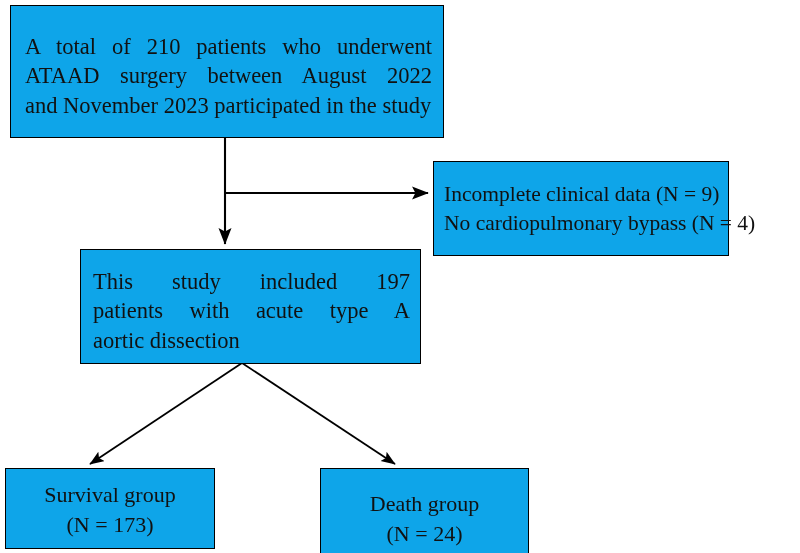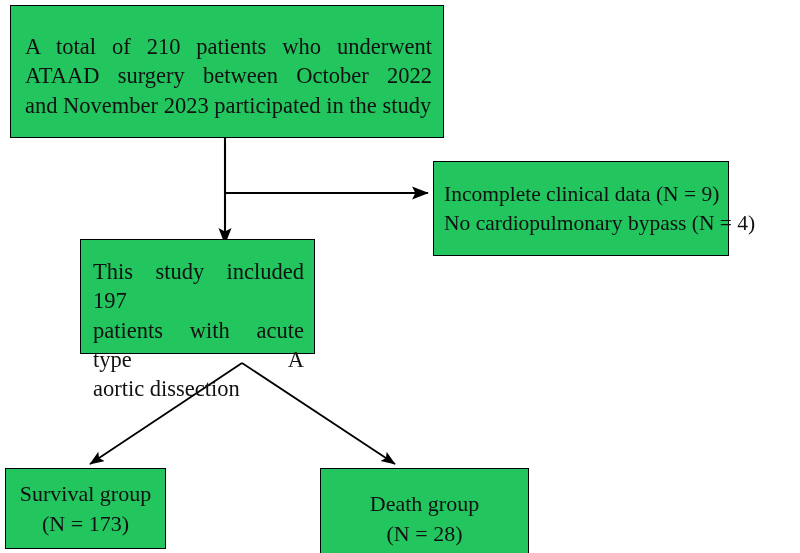--- a/index.html
+++ b/index.html
@@ -21,21 +21,21 @@
     left: 0;
     top: 0;
     width: 800px;
     height: 553px;
     pointer-events: none;
   }
   .node {
     position: absolute;
     box-sizing: border-box;
     border: 1.6px solid #000000;
-    background: #22c55e;
+    background: #0ea5e9;
     display: flex;
     flex-direction: column;
     justify-content: center;
   }
   .node .lines {
     width: 100%;
   }
   .line {
     display: block;
     font-size: 22.5px;
@@ -73,40 +73,41 @@
   #node-exclusions .line {
     text-align: left;
     white-space: nowrap;
     font-size: 21.5px;
     line-height: 1.33;
   }
 
   
   #node-included {
     left: 80px;
-    top: 239px;
-    width: 235px;
+    top: 249px;
+    width: 341px;
     height: 115px;
     padding: 8px 10px 8px 12px;
     justify-content: flex-start;
   }
   #node-included .lines { padding-top: 9px; }
   #node-included .line {
     text-align: justify;
     text-align-last: left;
   }
   #node-included .line.just { text-align-last: justify; }
 
   
   #node-survival {
     left: 5px;
     top: 468px;
-    width: 161px;
+    width: 210px;
     height: 81px;
     padding: 8px 6px;
+    justify-content: flex-end;
   }
   #node-death {
     left: 320px;
     top: 468px;
     width: 209px;
     height: 101px;
     padding: 4px 6px;
   }
   #node-survival .line, #node-death .line {
     text-align: center;
@@ -130,21 +131,21 @@
 
     <line x1="225" y1="193" x2="428" y2="193" stroke="#000000" stroke-width="2.1" marker-end="url(#arrowhead)"></line>
 
     <line x1="242" y1="363" x2="90" y2="464" stroke="#000000" stroke-width="1.8" marker-end="url(#arrowhead)"></line>
     <line x1="242" y1="363" x2="395" y2="464" stroke="#000000" stroke-width="1.8" marker-end="url(#arrowhead)"></line>
   </svg>
 
   <div class="node" id="node-enrollment">
     <div class="lines">
       <span class="line just">A total of 210 patients who underwent</span>
-      <span class="line just">ATAAD surgery between October 2022</span>
+      <span class="line just">ATAAD surgery between August 2022</span>
       <span class="line">and November 2023 participated in the study</span>
     </div>
   </div>
 
   <div class="node" id="node-exclusions">
     <div class="lines">
       <span class="line">Incomplete clinical data (N = 9)</span>
       <span class="line">No cardiopulmonary bypass (N = 4)</span>
     </div>
   </div>
@@ -160,17 +161,17 @@
   <div class="node" id="node-survival">
     <div class="lines">
       <span class="line">Survival group</span>
       <span class="line">(N = 173)</span>
     </div>
   </div>
 
   <div class="node" id="node-death">
     <div class="lines">
       <span class="line">Death group</span>
-      <span class="line">(N = 28)</span>
+      <span class="line">(N = 24)</span>
     </div>
   </div>
 
 </div>
 
 </body></html>

